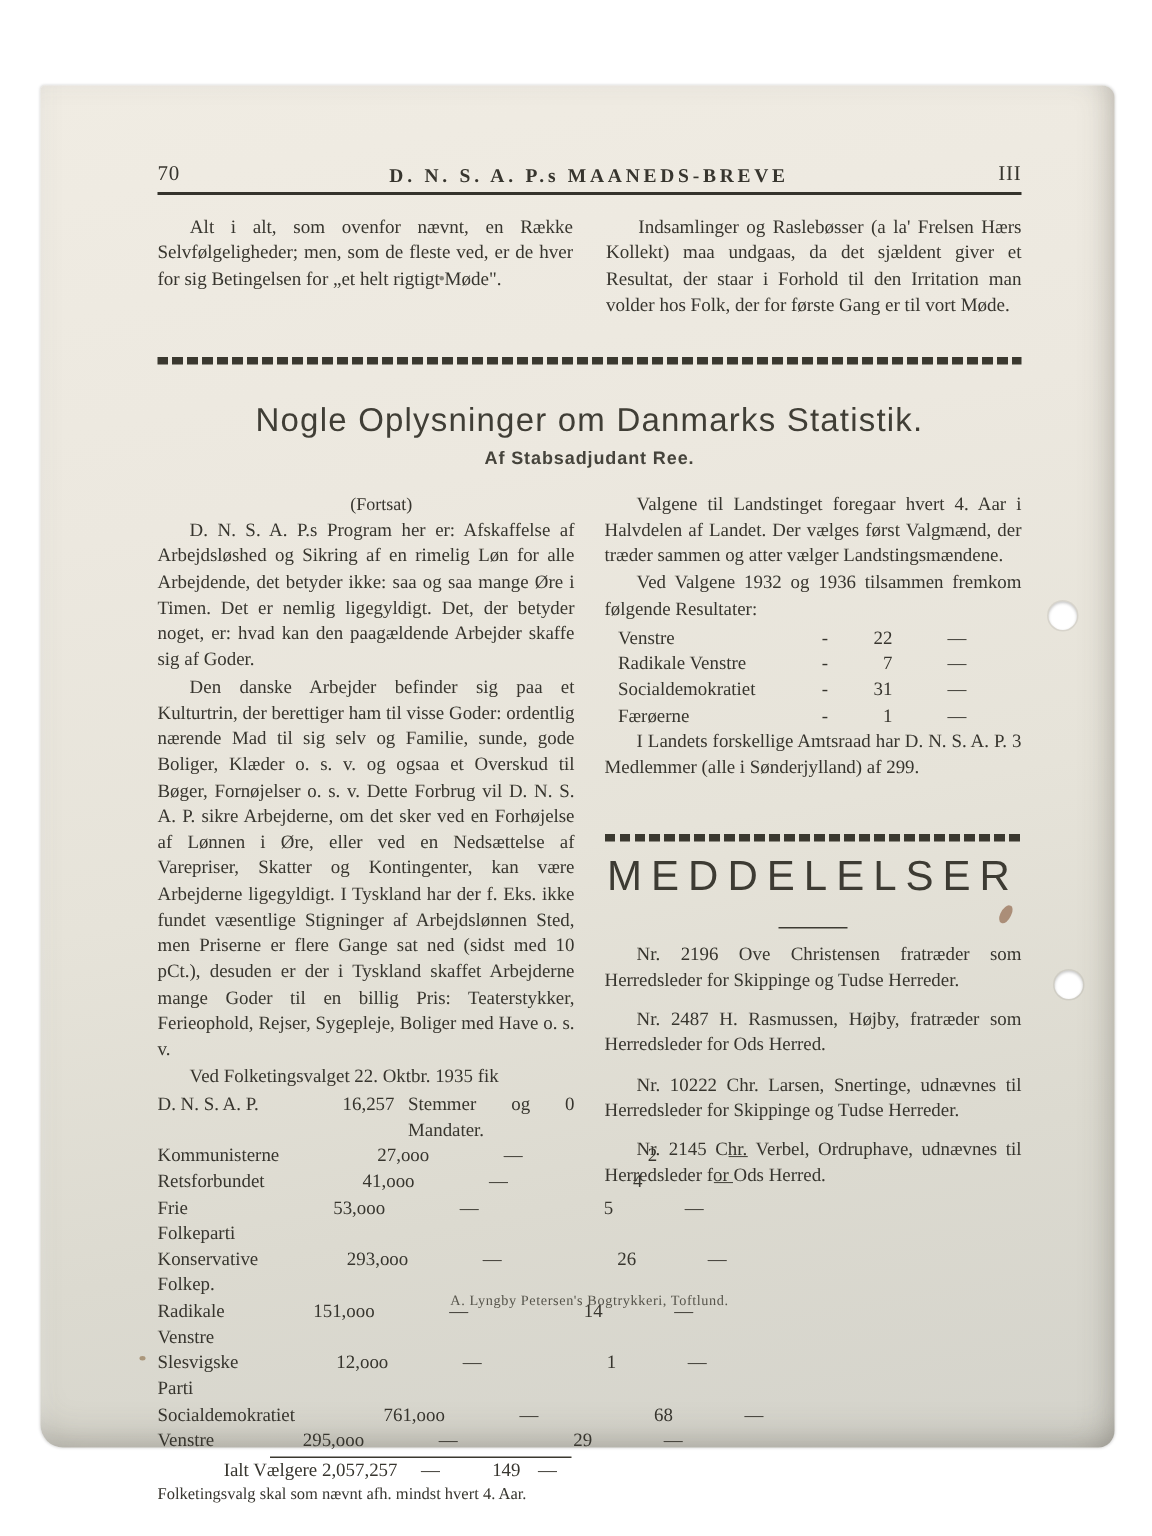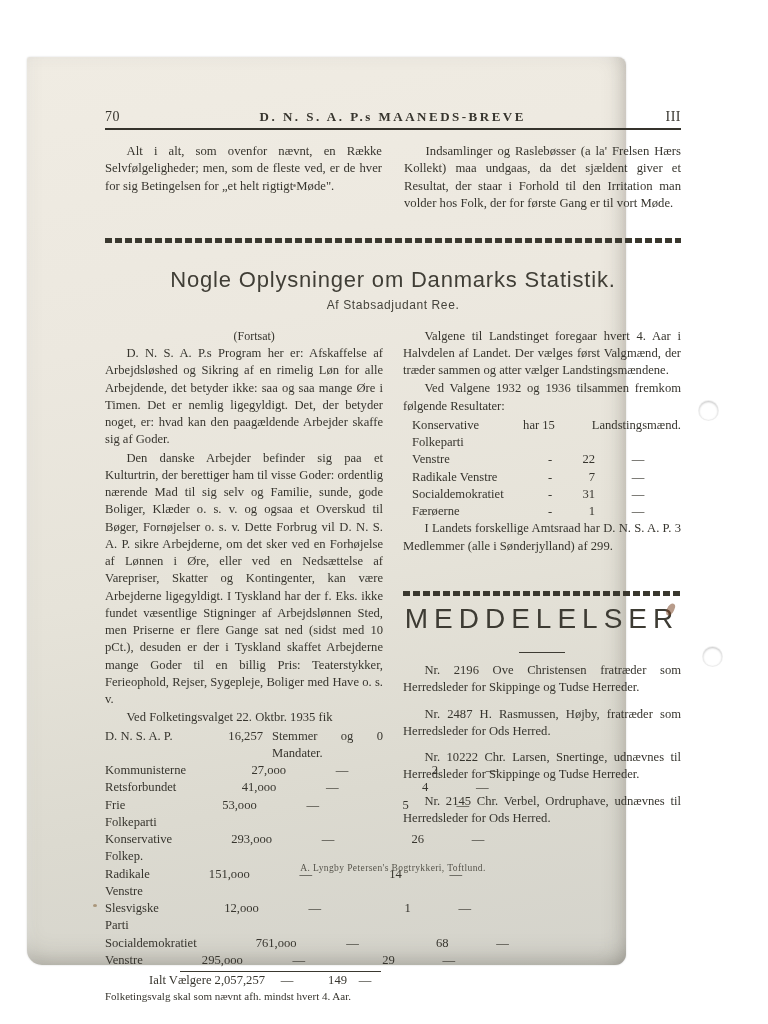--- a/index.html
+++ b/index.html
@@ -3,21 +3,21 @@
 <meta charset="utf-8">
 <style>
   html,body{margin:0;padding:0;}
   body{
     width:768px;height:1024px;position:relative;overflow:hidden;
     background:#ffffff;
     font-family:"Liberation Serif", serif;
     color:#37352e;
   }
   .paper{
-    position:absolute;left:27px;top:57px;width:599px;height:908px;
+    position:absolute;left:27px;top:57px;width:716px;height:908px;
     background:linear-gradient(170deg,#f0ece3 0%,#ece8df 30%,#e6e3d9 55%,#dcdad0 78%,#d4d3cb 100%);
     border-radius:3px 8px 11px 15px;
     box-shadow:
       inset -12px 0 24px -14px rgba(75,72,62,.38),
       inset 0 -16px 28px -16px rgba(75,72,62,.4),
       inset 5px 3px 16px -10px rgba(255,255,255,.85),
       0 0 2px rgba(0,0,0,.18);
   }
   .content{
     position:absolute;left:78px;top:52px;width:576px;
@@ -43,21 +43,21 @@
   .dashes.top{margin-top:25px;}
   
   .a-title{
     margin-top:24px;text-align:center;
     font-family:"Liberation Sans", sans-serif;
     font-size:22px;letter-spacing:.8px;color:#403e36;white-space:nowrap;
   }
   .a-byline{
     margin-top:5px;text-align:center;
     font-family:"Liberation Sans", sans-serif;
-    font-size:12px;font-weight:normal;letter-spacing:.6px;color:#45433b;
+    font-size:12px;font-weight:bold;letter-spacing:.6px;color:#45433b;
   }
   
   .body-cols{display:flex;gap:20px;margin-top:16px;align-items:flex-start;}
   .col{width:278px;font-size:12.6px;line-height:1.37;text-align:justify;}
   .fortsat{text-align:center;font-size:12px;margin:0 0 3px 0;}
   .col p{margin:0;text-indent:1.7em;}
   .col p + p{margin-top:1px;}
   .lead{margin-top:1px;}
   
   .etable{margin-top:1px;}
@@ -228,25 +228,20 @@
         </div>
 
         <p class="enote">Folketingsvalg skal som nævnt afh. mindst hvert 4. Aar.</p>
       </div>
 
       <div class="col">
         <p>Valgene til Landstinget foregaar hvert 4. Aar i Halvdelen af Landet. Der vælges først Valgmænd, der træder sammen og atter vælger Landstingsmændene.</p>
         <p>Ved Valgene 1932 og 1936 tilsammen fremkom følgende Resultater:</p>
 
         <div class="ltable">
-          <div class="lrow-first">
-            <span class="party">Konservative Folkeparti</span>
-            <span class="mid">har 15</span>
-            <span class="rest">Landstingsmænd.</span>
-          </div>
           <div class="lrow">
             <span class="party">Venstre</span>
             <span class="dash">-</span>
             <span class="count">22</span>
             <span class="d2">—</span>
           </div>
           <div class="lrow">
             <span class="party">Radikale Venstre</span>
             <span class="dash">-</span>
             <span class="count">7</span>

